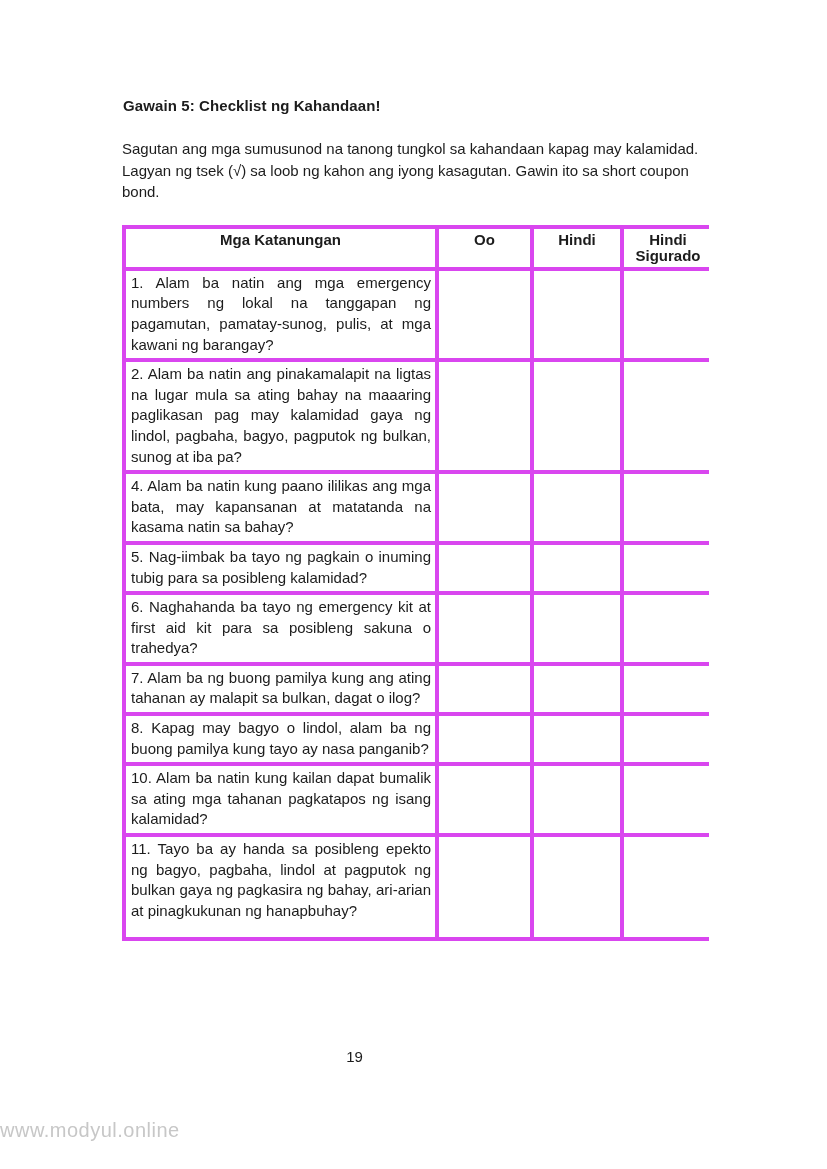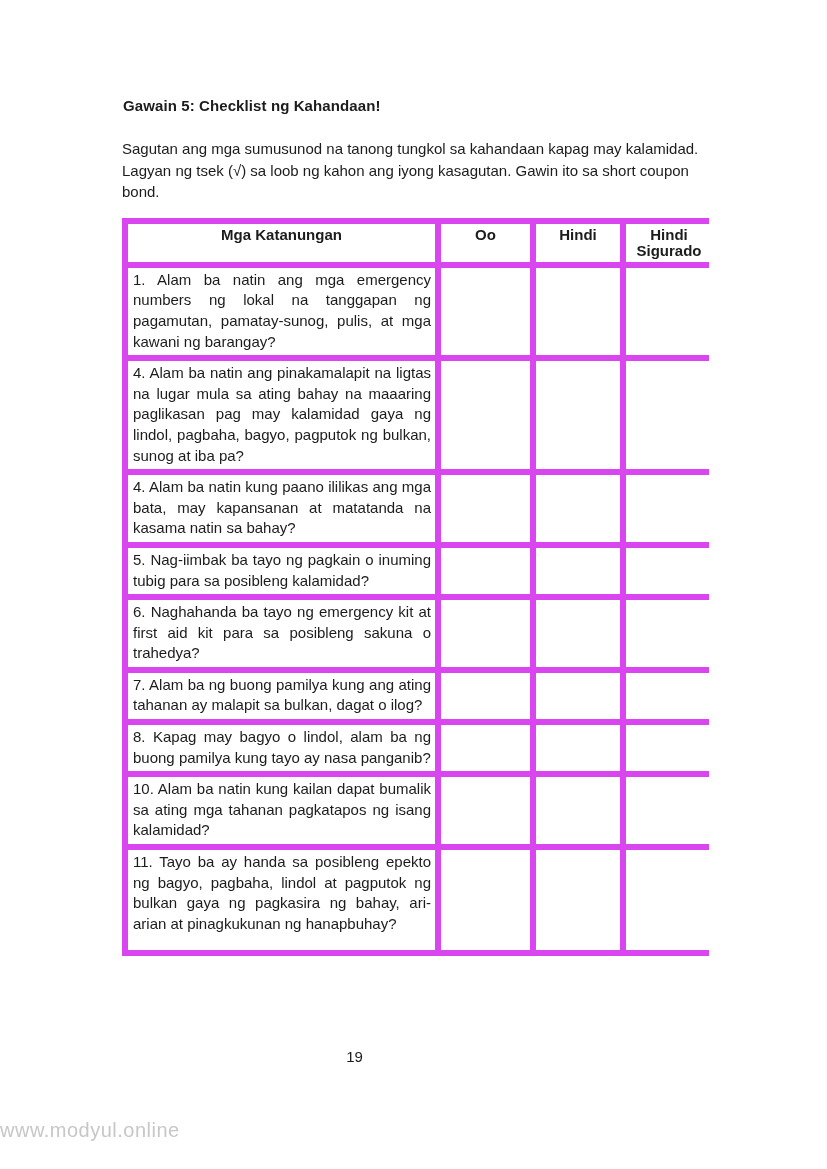--- a/index.html
+++ b/index.html
@@ -20,31 +20,31 @@
   }
   .title {
     font-size: 15px;
     font-weight: bold;
     margin: 0 0 24px 1px;
     letter-spacing: 0.1px;
   }
   .intro {
     font-size: 15px;
     line-height: 21.6px;
-    margin: 0 0 15px 0;
+    margin: 0 0 22px 0;
   }
   table.checklist {
     width: 590px;
     border-collapse: collapse;
     table-layout: fixed;
     font-size: 15px;
   }
   table.checklist th,
   table.checklist td {
-    border: 6px solid #d946ef;
+    border: 4px solid #d946ef;
     vertical-align: top;
   }
   table.checklist th {
     font-weight: bold;
     text-align: center;
     line-height: 16.5px;
     padding: 3px 2px 2px 2px;
   }
   td.q {
     text-align: justify;
@@ -101,21 +101,21 @@
         </tr>
       </thead>
       <tbody>
         <tr>
           <td class="q">1. Alam ba natin ang mga emergency numbers ng lokal na tanggapan ng pagamutan, pamatay-sunog, pulis, at mga kawani ng barangay?</td>
           <td class="a"></td>
           <td class="a"></td>
           <td class="a"></td>
         </tr>
         <tr>
-          <td class="q">4. Alam ba natin ang pinakamalapit na ligtas na lugar mula sa ating bahay na maaaring paglikasan pag may kalamidad gaya ng lindol, pagbaha, bagyo, pagputok ng bulkan, sunog at iba pa?</td>
+          <td class="q">2. Alam ba natin ang pinakamalapit na ligtas na lugar mula sa ating bahay na maaaring paglikasan pag may kalamidad gaya ng lindol, pagbaha, bagyo, pagputok ng bulkan, sunog at iba pa?</td>
           <td class="a"></td>
           <td class="a"></td>
           <td class="a"></td>
         </tr>
         <tr>
           <td class="q">4. Alam ba natin kung paano ililikas ang mga bata, may kapansanan at matatanda na kasama natin sa bahay?</td>
           <td class="a"></td>
           <td class="a"></td>
           <td class="a"></td>
         </tr>

